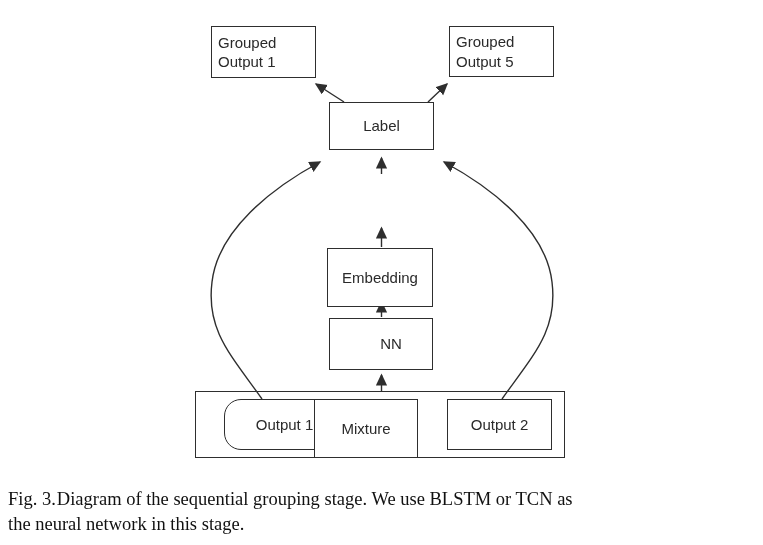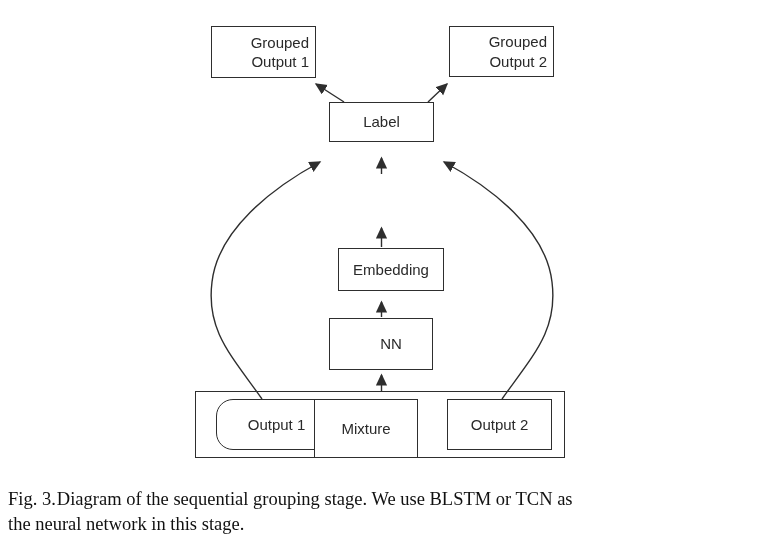--- a/index.html
+++ b/index.html
@@ -29,37 +29,37 @@
     pointer-events: none;
   }
   .node {
     position: absolute;
     box-sizing: border-box;
     border: 1.5px solid #2e2e2e;
     background: #ffffff;
     display: flex;
     align-items: center;
     justify-content: center;
-    text-align: right;
+    text-align: left;
     font-size: 15px;
     line-height: 1.3;
     color: #2a2a2a;
     padding: 2px 6px;
   }
   .n-go1  { left: 211px; top: 26px;  width: 105px; height: 52px; }
   .n-go2  { left: 449px; top: 26px;  width: 105px; height: 51px; }
-  .n-label{ left: 329px; top: 102px; width: 105px; height: 40px; }
+  .n-label{ left: 329px; top: 102px; width: 105px; height: 48px; }
   .n-kmeans{ left: 328px; top: 174px; width: 107px; height: 49px; }
-  .n-emb  { left: 327px; top: 248px; width: 106px; height: 43px; margin-left: 11px; }
+  .n-emb  { left: 327px; top: 248px; width: 106px; height: 59px; }
   .n-nn   { left: 329px; top: 318px; width: 104px; height: 52px; padding-left: 26px; }
   .n-cont {
     left: 195px; top: 391px; width: 370px; height: 67px;
     background: transparent;
   }
-  .n-out1 { left: 216px; top: 399px; width: 121px; height: 51px; border-radius: 17px; }
+  .n-out1 { left: 224px; top: 399px; width: 121px; height: 51px; border-radius: 17px; }
   .n-mix  { left: 314px; top: 399px; width: 104px; height: 59px; }
   .n-out2 { left: 447px; top: 399px; width: 105px; height: 51px; }
 
   .caption {
     position: absolute;
     left: 8px;
     top: 487px;
     width: 750px;
     font-family: "Liberation Serif", serif;
     font-size: 18.5px;
@@ -93,21 +93,21 @@
         <path d="M262,399 C 230,354 206,330 212,282 C 218,230 272,188 320,162" marker-end="url(#arrow)"></path>
         <path d="M502,399 C 534,354 558,330 552,282 C 546,230 492,188 444,162" marker-end="url(#arrow)"></path>
       </g>
     </svg>
 
     <div class="node n-go1">
       <span>Grouped Output 1</span>
     </div>
 
     <div class="node n-go2">
-      <span>Grouped Output 2</span>
+      <span>Grouped Output 5</span>
     </div>
 
     <div class="node n-label">
       <span>Label</span>
     </div>
 
 
     <div class="node n-emb">
       <span>Embedding</span>
     </div>

